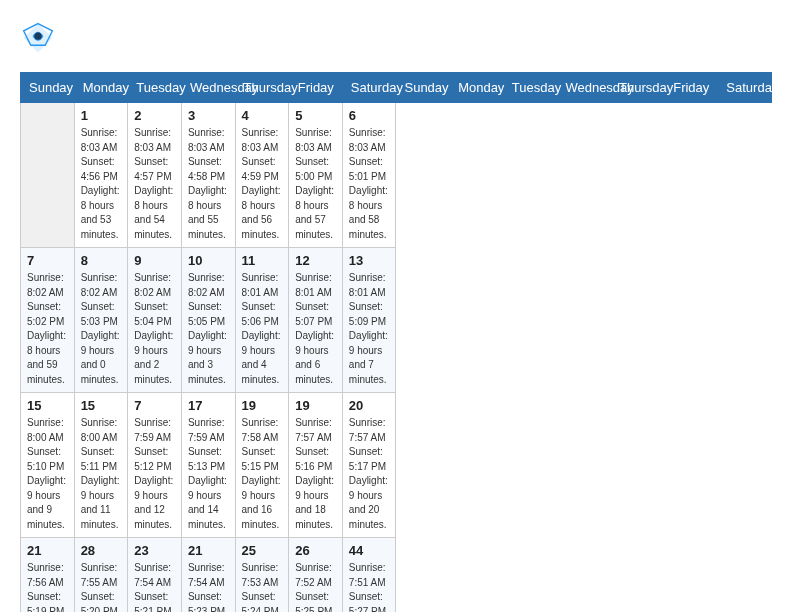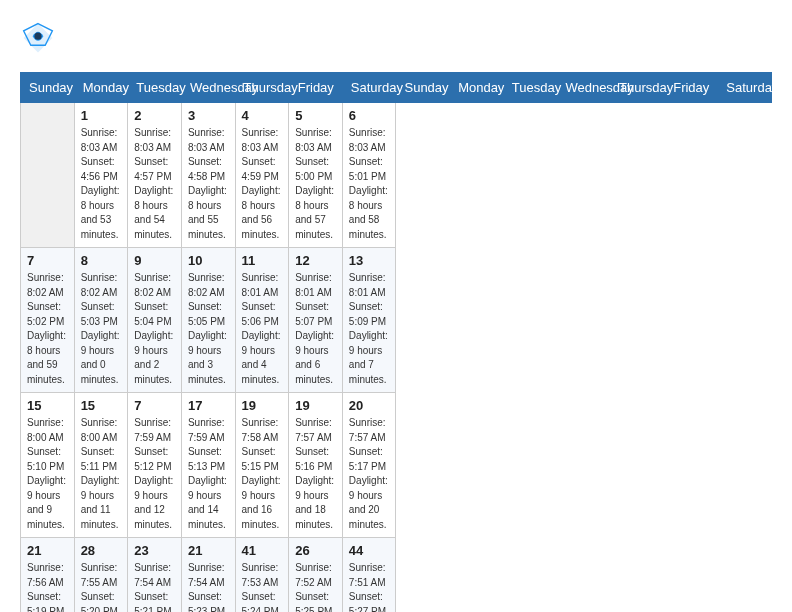--- a/index.html
+++ b/index.html
@@ -305,21 +305,21 @@
 and 26 minutes.</div>
         </td>
         <td>
           <span class="day-num">21</span>
           <div class="day-info" style="white-space: pre-line;">Sunrise: 7:54 AM
 Sunset: 5:23 PM
 Daylight: 9 hours
 and 28 minutes.</div>
         </td>
         <td>
-          <span class="day-num">41</span>
+          <span class="day-num">25</span>
           <div class="day-info" style="white-space: pre-line;">Sunrise: 7:53 AM
 Sunset: 5:24 PM
 Daylight: 9 hours
 and 31 minutes.</div>
         </td>
         <td>
           <span class="day-num">26</span>
           <div class="day-info" style="white-space: pre-line;">Sunrise: 7:52 AM
 Sunset: 5:25 PM
 Daylight: 9 hours

